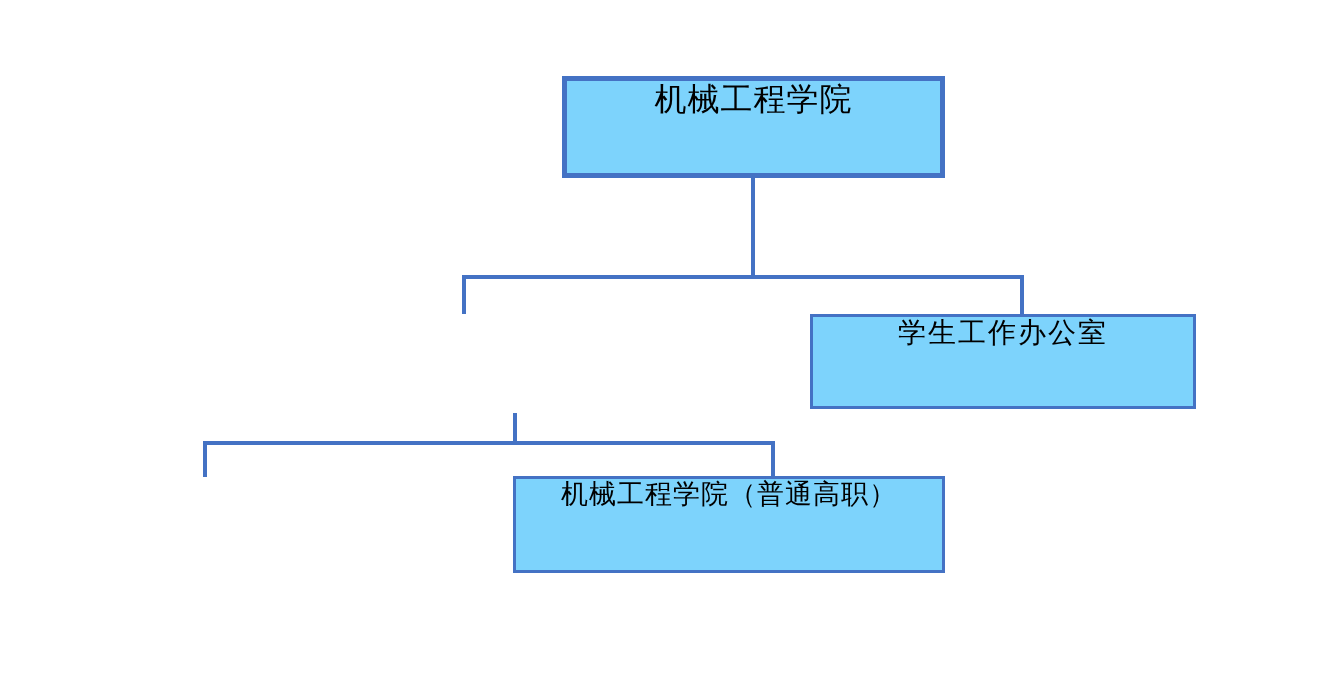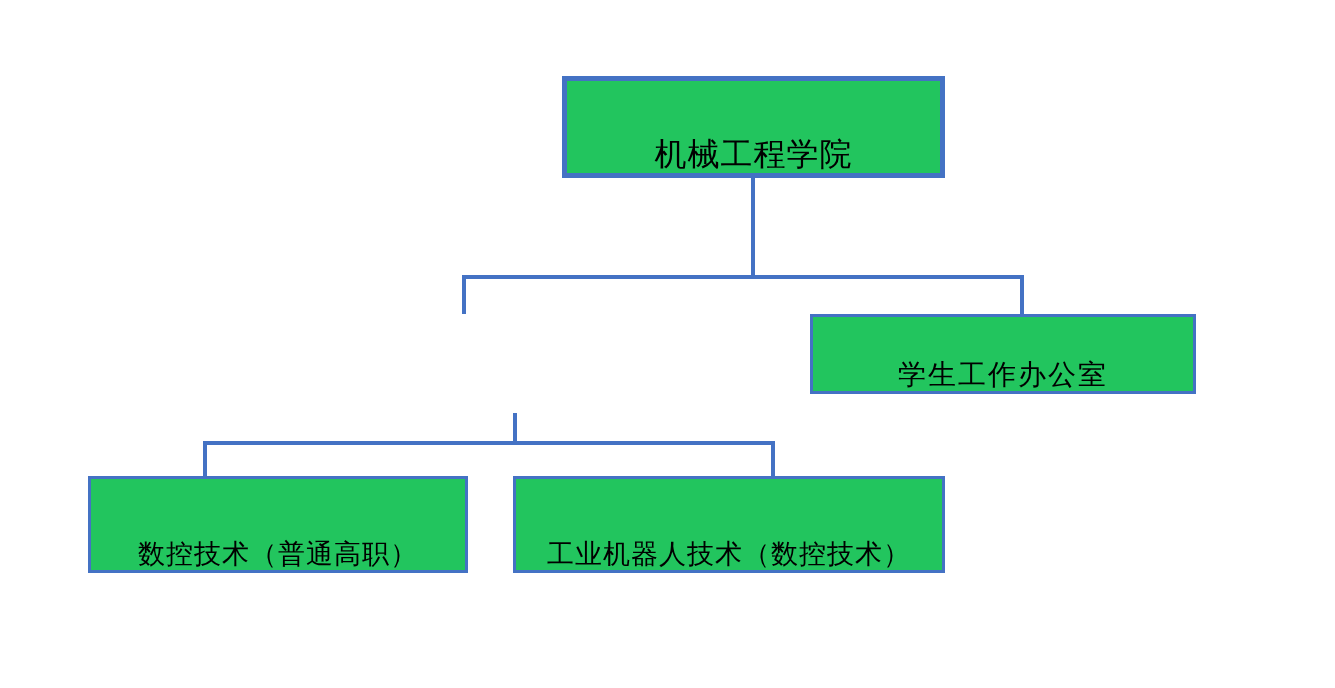--- a/index.html
+++ b/index.html
@@ -20,25 +20,25 @@
   
   .conn {
     position: absolute;
     background: #4472C4;
   }
 
   
   .node {
     position: absolute;
     box-sizing: border-box;
-    background: #22c55e;
+    background: #7dd3fc;
     border-style: solid;
     border-color: #4472C4;
     display: flex;
-    align-items: flex-end;
+    align-items: flex-start;
     justify-content: center;
     text-align: center;
     color: #000000;
     line-height: 1.15;
     white-space: nowrap;
   }
 
   .node-root {
     left: 562px;
     top: 76px;
@@ -59,21 +59,21 @@
   .node-office-teaching {
     left: 323px;
     top: 313px;
     width: 385px;
     height: 100px;
   }
   .node-office-student {
     left: 810px;
     top: 314px;
     width: 386px;
-    height: 80px;
+    height: 95px;
   }
 
   .node-l3 {
     border-width: 3px;
     font-family: "Liberation Serif", "DejaVu Serif", serif;
     font-size: 27px;
     letter-spacing: 1px;
   }
   .node-major-cnc {
     left: 88px;
@@ -161,21 +161,18 @@
 
   <div class="node node-root">
     <span>机械工程学院</span>
   </div>
 
 
   <div class="node node-l2 node-office-student">
     <span>学生工作办公室</span>
   </div>
 
-  <div class="node node-l3 node-major-cnc">
-    <span>数控技术（普通高职）</span>
-  </div>
 
   <div class="node node-l3 node-major-robot">
-    <span>工业机器人技术（数控技术）</span>
+    <span>机械工程学院（普通高职）</span>
   </div>
 
 </div>
 
 </body></html>

